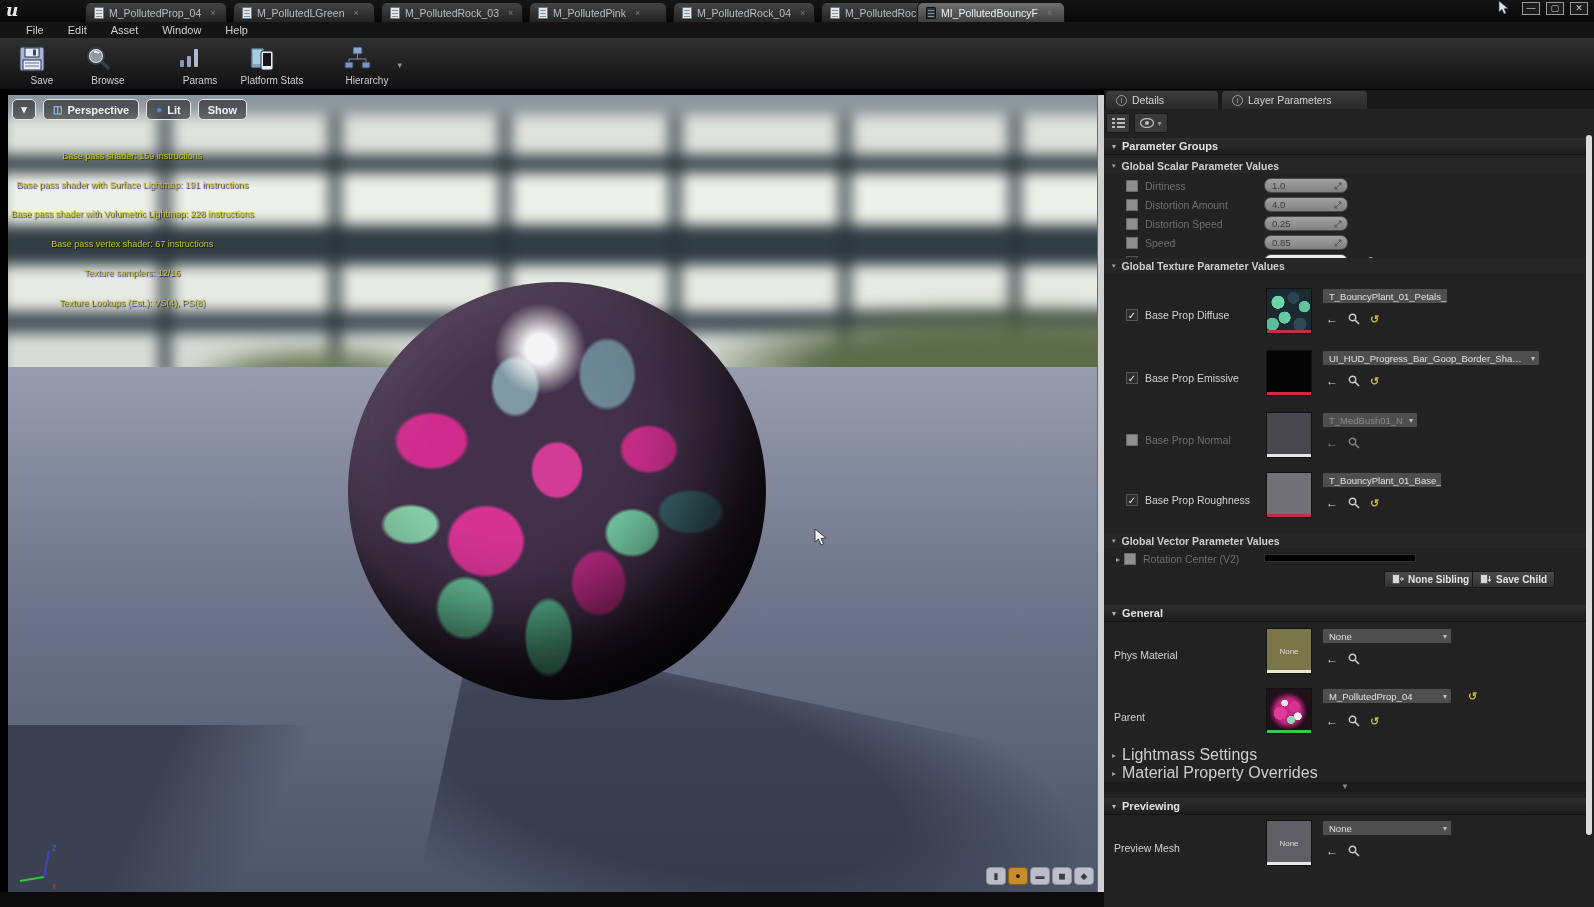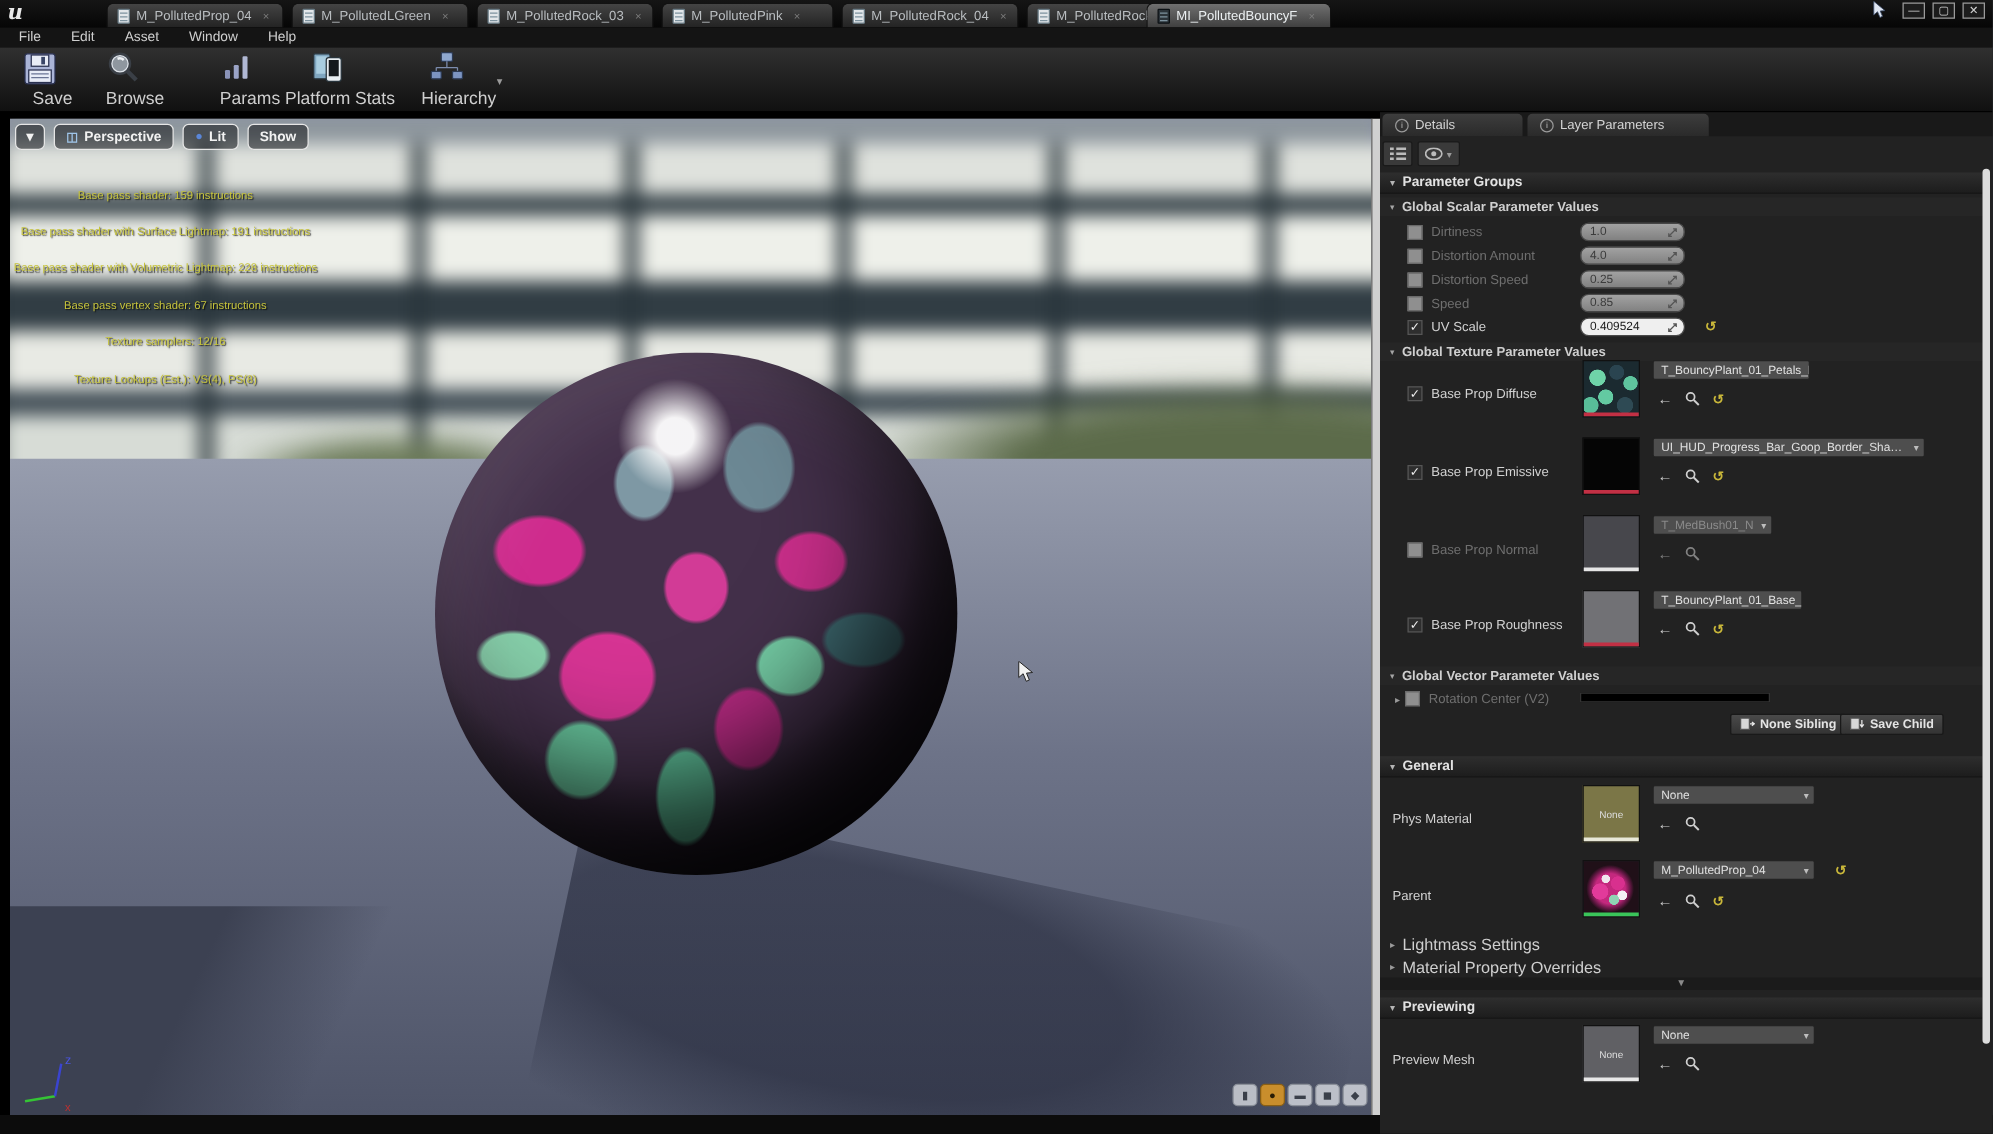--- a/index.html
+++ b/index.html
@@ -24,29 +24,29 @@
   .tab .tab-label { font-size:10.5px; color:#b9bdc0; white-space:nowrap; }
   .tab.active .tab-label { color:#ecf0f2; }
   .tab .tab-close { font-size:9px; color:#7d7d7d; margin-left:4px; }
   #win-controls { position:absolute; right:6px; top:2px; display:flex; gap:6px; }
   .win-btn { width:18px; height:13px; border:1px solid #9a9a9a; background:#1c1c1c;
     color:#cfcfcf; font-size:9px; line-height:11px; text-align:center; }
   #cursor-top { position:absolute; left:1498px; top:1px; }
 
   
   #menubar { position:absolute; left:0; top:22px; width:1594px; height:16px; background:#141414;
-    display:flex; align-items:center; gap:24px; padding-left:15px; }
+    display:flex; align-items:center; gap:24px; padding-left:26px; }
   .menu-item { font-size:11px; color:#cfcfcf; }
 
   
   #toolbar { position:absolute; left:0; top:38px; width:1594px; height:52px;
     background:linear-gradient(#303030,#101010); border-bottom:1px solid #000; }
   .tool-btn { position:absolute; top:4px; width:64px; height:46px; display:flex; flex-direction:column;
     align-items:center; justify-content:flex-end; gap:2px; padding-bottom:2px; }
-  .tool-btn .tool-label { font-size:14px; color:#cfcfcf; white-space:nowrap;padding-left:20px; }
+  .tool-btn .tool-label { font-size:10px; color:#cfcfcf; white-space:nowrap;padding-left:20px; }
   .tool-ico { width:30px; height:28px; display:flex; align-items:center; justify-content:center; }
   .tool-caret { position:absolute; right:-10px; top:18px; color:#9a9a9a; font-size:9px; }
 
   
   #viewport { position:absolute; left:8px; top:95px; width:1089px; height:797px; overflow:hidden;
     background:#8c93a3; }
   .vp-sky   { position:absolute; left:0; top:0; width:100%; height:38px; background:#8e979e; filter:blur(4px); }
   .vp-facade{ position:absolute; left:-20px; top:20px; width:1130px; height:280px; filter:blur(7px);
     background:
       linear-gradient(90deg, rgba(40,52,58,.75) 0 14px, transparent 14px 150px) 0 0/ 170px 100% repeat-x,
@@ -144,21 +144,21 @@
   .mini-icons { position:absolute; left:222px; display:flex; align-items:center; gap:10px; }
   .mi-arrow { color:#cfcfcf; font-size:12px; font-weight:bold; }
   .none-txt { font-size:8px; color:#ddd; display:flex; width:100%; height:100%;
     align-items:center; justify-content:center; }
   .save-btn { position:absolute; height:17px; background:linear-gradient(#4a4a4a,#333);
     border:1px solid #191919; border-radius:2px; display:flex; align-items:center; gap:4px;
     padding:0 7px; font-size:10px; font-weight:bold; color:#e4e4e4; }
   .collapse-row { position:absolute; left:0; width:482px; height:14px; display:flex; align-items:center;
     gap:6px; padding-left:8px; }
   .collapse-row .tri { color:#9a9a9a; font-size:8px; }
-  .collapse-row .c-label { font-size:13px; color:#cfcfcf; }
+  .collapse-row .c-label { font-size:16px; color:#cfcfcf; }
   #expander { position:absolute; left:0; top:692px; width:482px; height:10px; background:#1b1b1b;
     text-align:center; color:#8a8a8a; font-size:8px; line-height:10px; }
   #pscroll { position:absolute; right:2px; top:45px; width:6px; height:700px; background:#dcdcdc;
     border-radius:3px; }
   #bottom-strip { position:absolute; left:0; top:892px; width:1594px; height:15px; background:#0c0c0c; }
   svg { display:block; }
 </style>
 </head>
 <body>
 
@@ -431,21 +431,21 @@
     <span class="plabel">UV Scale</span>
     <span class="spin">
         <span>0.409524</span>
         <svg class="drag" width="8" height="8" viewBox="0 0 8 8">
           <path d="M1 7L7 1M4.5 1H7V3.5M3.5 7H1V4.5" stroke="#555" fill="none"></path>
         </svg>
       </span>
     <span class="reset" style="position:absolute;left:252px">↺</span>
   </div>
 
-  <div class="sub-head" style="top:184px">
+  <div class="sub-head" style="top:168px">
     <span class="tri">▾</span>
     <span class="sub-label">Global Texture Parameter Values</span>
   </div>
 
   <div class="prow" style="top:215px;height:20px">
     <span class="cb on">✓</span>
     <span class="plabel">Base Prop Diffuse</span>
   </div>
   <div class="thumb" style="top:198px;background:radial-gradient(circle at 25% 30%,#6fd4a8 0 14%,transparent 15%),radial-gradient(circle at 60% 20%,#2a4450 0 13%,transparent 14%),radial-gradient(circle at 85% 40%,#5ec49e 0 12%,transparent 13%),radial-gradient(circle at 40% 65%,#63caa2 0 15%,transparent 16%),radial-gradient(circle at 75% 80%,#2e4a54 0 13%,transparent 14%),radial-gradient(circle at 12% 80%,#58bd98 0 12%,transparent 13%),#1b2a30">
       <span class="strip" style="background:#c23044"></span>

